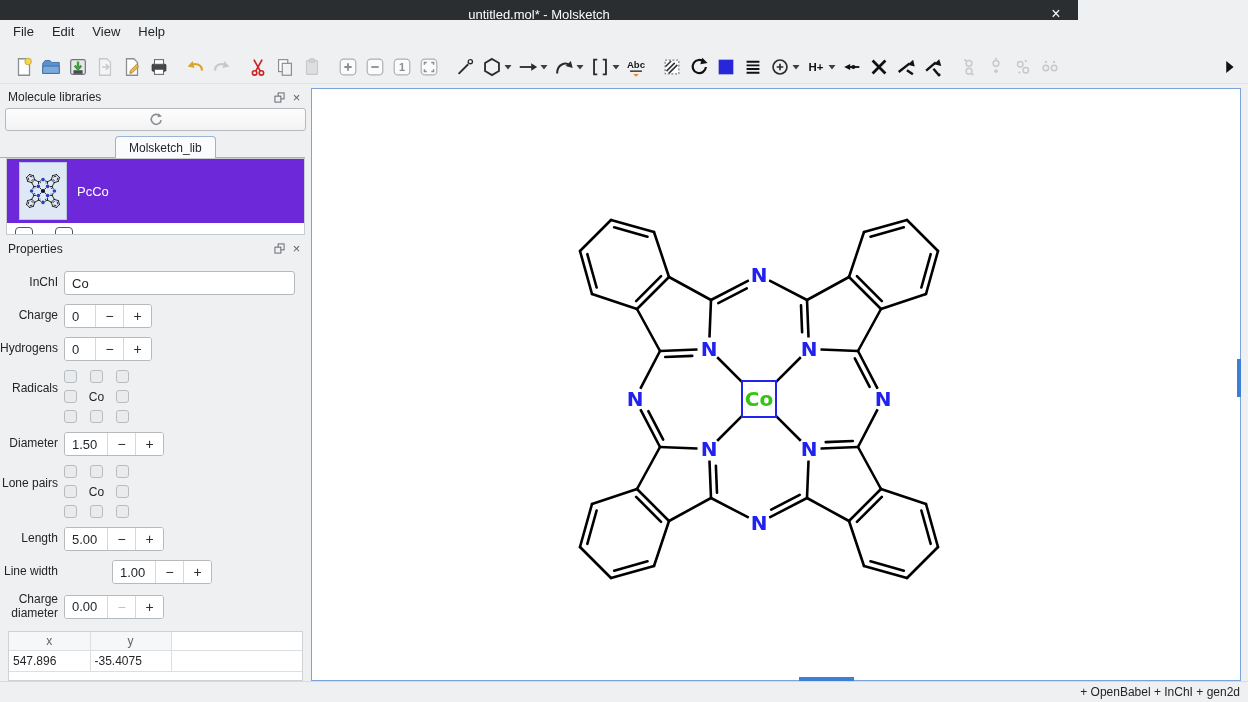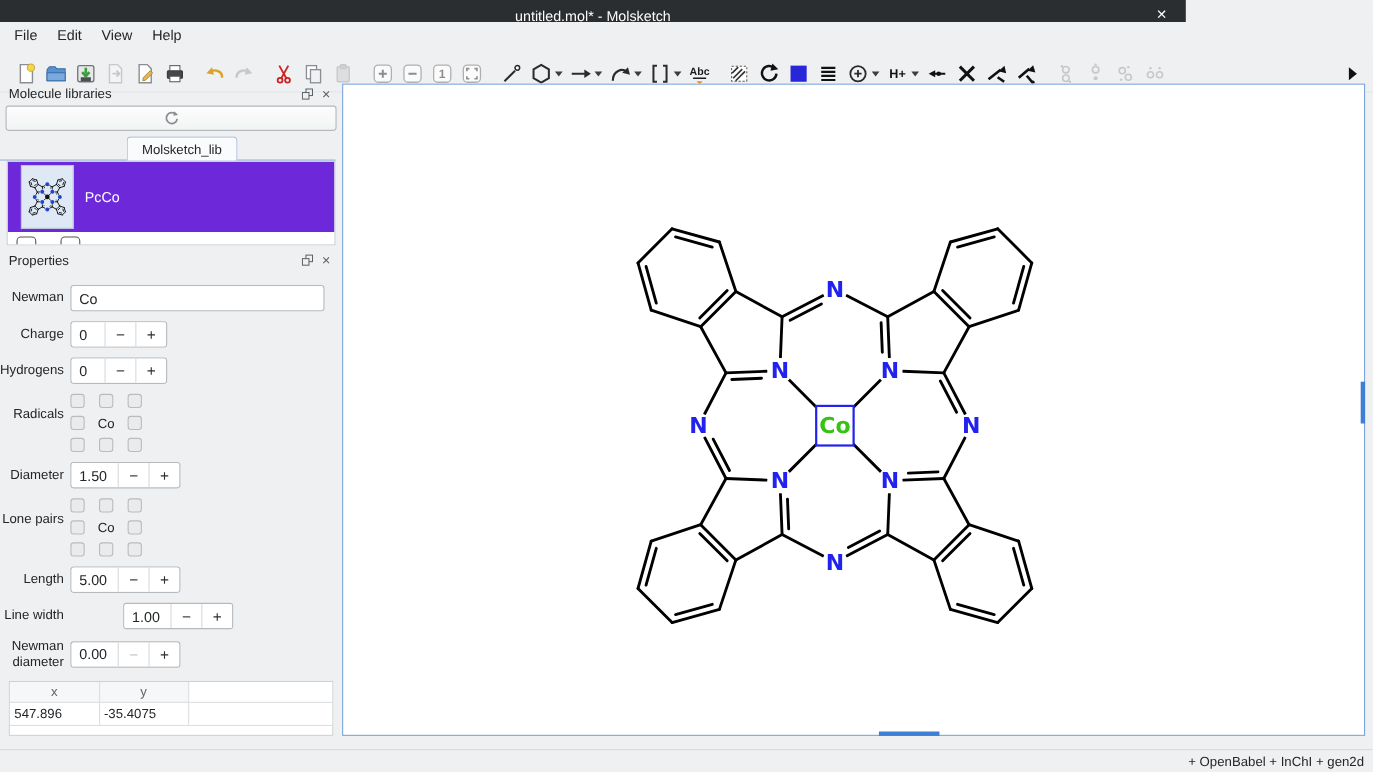--- a/index.html
+++ b/index.html
@@ -25,21 +25,21 @@
   .tbtn { width:27px; height:27px; display:flex; align-items:center; justify-content:center;
     border:none; background:transparent; border-radius:3px; position:relative; flex:0 0 auto; }
   .tbtn svg { width:22px; height:22px; display:block; }
   .tb-sep { width:9px; flex:0 0 auto; }
   .dd { width:10px; height:27px; display:flex; align-items:center; justify-content:center;
     flex:0 0 auto; margin-left:-2px; margin-right:1px; }
   .dd svg { width:8px; height:8px; }
   .tb-spacer { flex:1 1 auto; }
 
   
-  .main { position:absolute; left:0; top:72px; width:1248px; height:597px; display:flex; }
+  .main { position:absolute; left:0; top:84px; width:1248px; height:597px; display:flex; }
   .leftpanel { width:311px; flex:0 0 auto; padding:4px 0 0 0; display:flex; flex-direction:column; }
 
   .panel-header { height:19px; display:flex; align-items:center; padding:0 6px 0 8px; font-size:12px; }
   .panel-header .ph-title { flex:1; }
   .panel-header .ph-ico { width:17px; height:15px; display:flex; align-items:center; justify-content:center; color:#5c6166; }
   .panel-header .ph-ico svg { width:11px; height:11px; }
 
   .refresh-btn { margin:2px 5px 3px 5px; height:23px; border:1px solid #b6babd; border-radius:3px;
     background:linear-gradient(#fdfdfd,#f2f3f4); display:flex; align-items:center; justify-content:center; }
   .refresh-btn svg { width:15px; height:15px; }
@@ -581,21 +581,21 @@
             <rect x="4.5" y="1" width="6.5" height="6.5" fill="none" stroke="#5c6166"></rect>
             <rect x="1" y="4.5" width="6.5" height="6.5" fill="#eff0f1" stroke="#5c6166"></rect>
           </svg>
       </span>
       <span class="ph-ico" style="font-size:13px;">×</span>
     </div>
 
     <div class="props">
 
       <div class="prow">
-        <span class="plabel">Newman</span>
+        <span class="plabel">InChI</span>
         <input class="text-input" value="Co" style="">
       </div>
 
       <div class="prow" style="margin-top:9px;">
         <span class="plabel">Charge</span>
         <div class="spin w-sm">
           <span class="spin-val">0</span>
           <button class="spin-btn">−</button>
           <button class="spin-btn">+</button>
         </div>
@@ -661,21 +661,21 @@
       <div class="prow" style="margin-top:9px;gap:48px;">
         <span class="plabel">Line width</span>
         <div class="spin w-lg">
           <span class="spin-val">1.00</span>
           <button class="spin-btn">−</button>
           <button class="spin-btn">+</button>
         </div>
       </div>
 
       <div class="prow" style="margin-top:9px;">
-        <span class="plabel">Newman diameter</span>
+        <span class="plabel">Charge diameter</span>
         <div class="spin w-lg">
           <span class="spin-val">0.00</span>
           <button class="spin-btn disabled">−</button>
           <button class="spin-btn">+</button>
         </div>
       </div>
 
     </div>
 
     <div class="coords">

